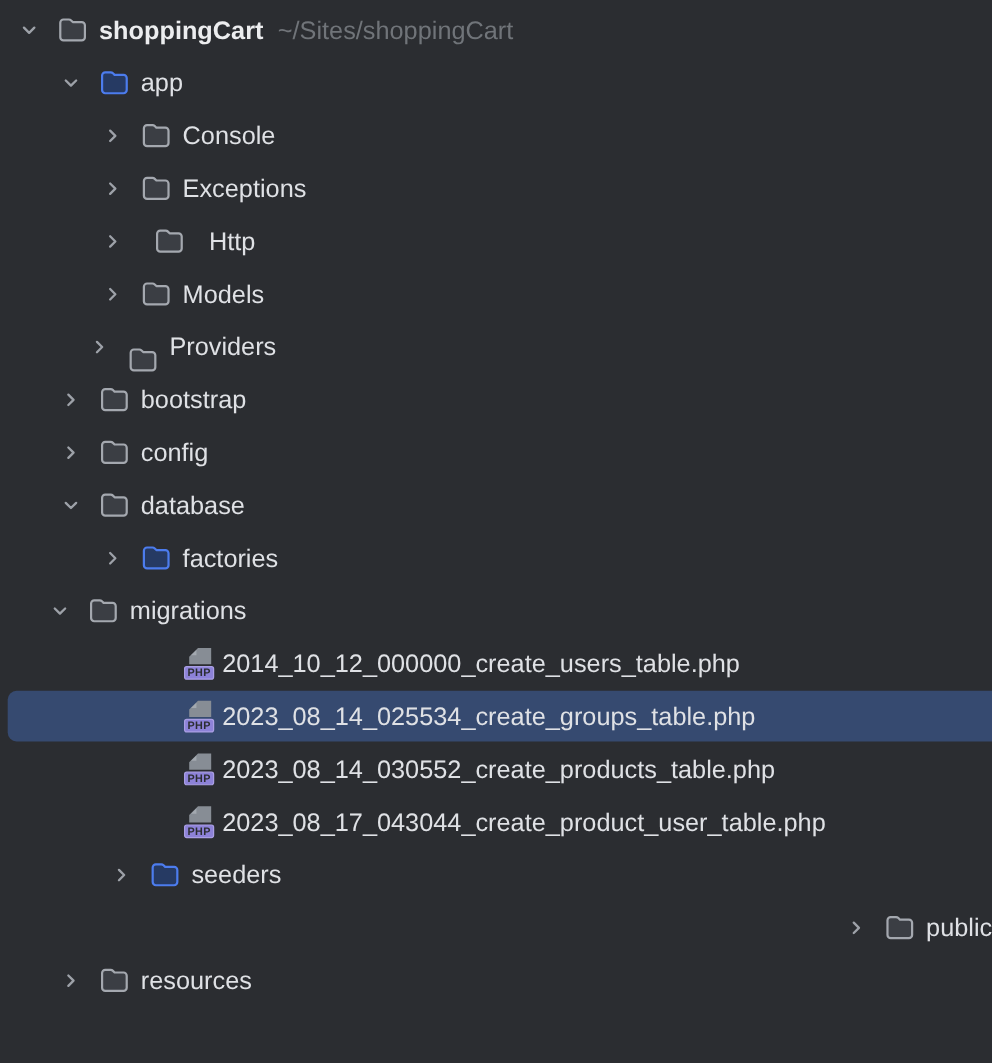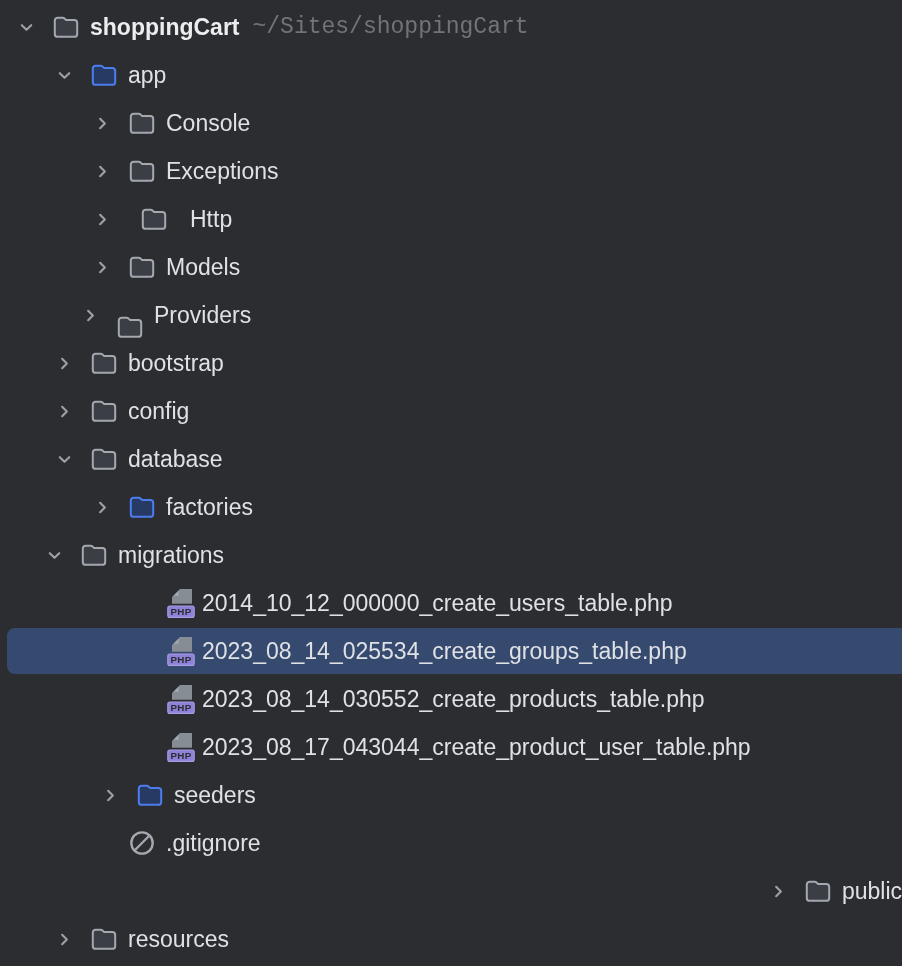--- a/index.html
+++ b/index.html
@@ -65,21 +65,20 @@
     color: var(--text, #DFE1E5);
     line-height: 48px;
   }
   .label.bold {
     font-weight: 700;
     color: var(--text-bold, #ECEDEF);
   }
   .suffix {
     margin-left: 13px;
     color: var(--text-dim, #707479);
-    font-family: Liberation Mono, monospace;
   }
 </style>
 </head>
 <body>
 
 <div class="tree" id="tree">
     <div class="row" style="padding-left: 14px;">
       <span class="chevron-slot">
         <svg width="21" height="21" viewBox="0 0 16 16">
           <path d="M4.4 6.2 L8 9.8 L11.6 6.2" fill="none" stroke="#9DA1A8" stroke-width="1.6" stroke-linecap="round" stroke-linejoin="round"></path>
@@ -290,30 +289,20 @@
           <path d="M6.2 4.4 L9.8 8 L6.2 11.6" fill="none" stroke="#9DA1A8" stroke-width="1.6" stroke-linecap="round" stroke-linejoin="round"></path>
         </svg>
       </span>
       <span class="icon-slot icon-folder">
         <svg width="28" height="24.5" viewBox="0 0 16 14">
           <path d="M1.6 3.2 C1.6 2.3 2.35 1.55 3.25 1.55 H6.05 C6.5 1.55 6.93 1.73 7.25 2.05 L8.1 2.9 H12.75 C13.65 2.9 14.4 3.65 14.4 4.55 V10.8 C14.4 11.7 13.65 12.45 12.75 12.45 H3.25 C2.35 12.45 1.6 11.7 1.6 10.8 Z" fill="#263A63" stroke="#4C7CEE" stroke-width="1.15" stroke-linejoin="round"></path>
         </svg>
       </span>
       <span class="label">seeders</span>
     </div>
-    <div class="row" style="padding-left: 90px;">
-      <span class="chevron-slot"></span>
-      <span class="icon-slot icon-ignored">
-        <svg width="28" height="28" viewBox="0 0 16 16">
-          <circle cx="8" cy="8" r="6.1" fill="none" stroke="#A4A8AF" stroke-width="1.35"></circle>
-          <line x1="4" y1="12" x2="12" y2="4" stroke="#A4A8AF" stroke-width="1.35" stroke-linecap="round"></line>
-        </svg>
-      </span>
-      <span class="label">.gitignore</span>
-    </div>
     <div class="row" style="padding-left: 52px; justify-content: flex-end;">
       <span class="chevron-slot">
         <svg width="21" height="21" viewBox="0 0 16 16">
           <path d="M6.2 4.4 L9.8 8 L6.2 11.6" fill="none" stroke="#9DA1A8" stroke-width="1.6" stroke-linecap="round" stroke-linejoin="round"></path>
         </svg>
       </span>
       <span class="icon-slot icon-folder">
         <svg width="28" height="24.5" viewBox="0 0 16 14">
           <path d="M1.6 3.2 C1.6 2.3 2.35 1.55 3.25 1.55 H6.05 C6.5 1.55 6.93 1.73 7.25 2.05 L8.1 2.9 H12.75 C13.65 2.9 14.4 3.65 14.4 4.55 V10.8 C14.4 11.7 13.65 12.45 12.75 12.45 H3.25 C2.35 12.45 1.6 11.7 1.6 10.8 Z" fill="#3B3E44" stroke="#A4A8AF" stroke-width="1.15" stroke-linejoin="round"></path>
         </svg>

